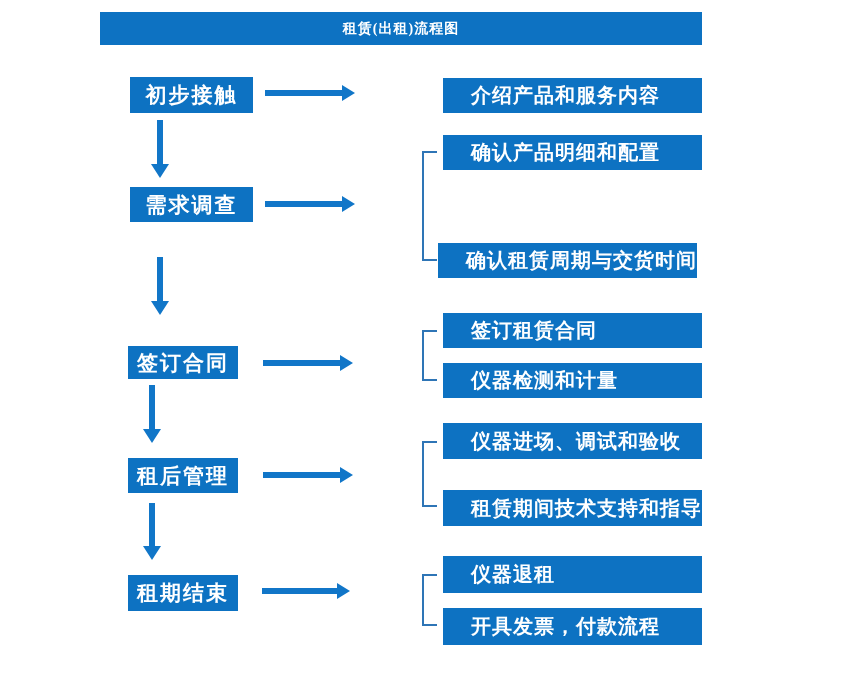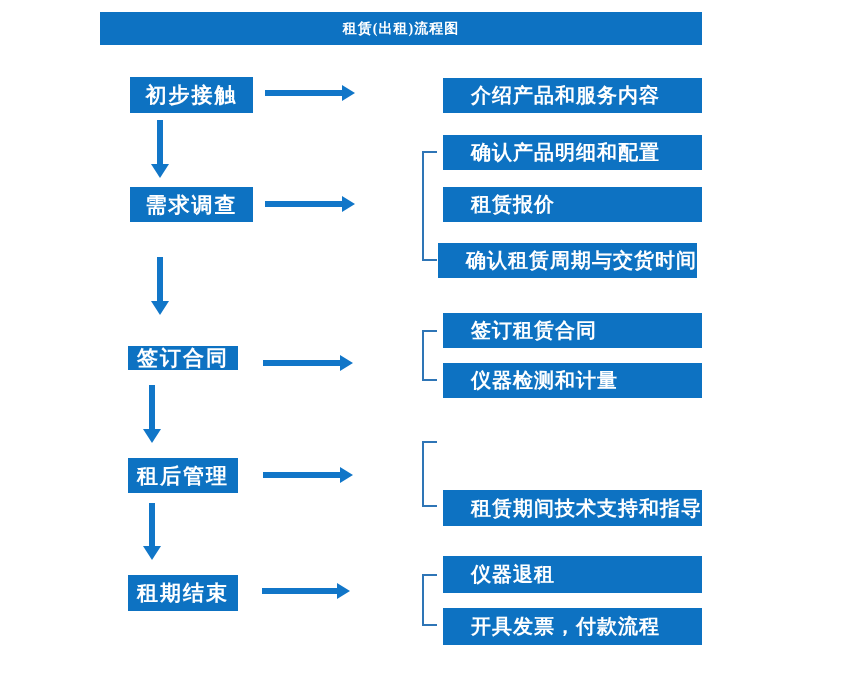--- a/index.html
+++ b/index.html
@@ -91,21 +91,21 @@
 </style>
 </head>
 <body>
 
 <div id="canvas">
 
   <div class="abs title-bar" style="left:100px; top:12px; width:602px; height:33px;">租赁(出租)流程图</div>
 
   <div class="abs step-box" style="left:102px; top:77px; width:123px; height:36px;">初步接触</div>
   <div class="abs step-box" style="left:102px; top:187px; width:123px; height:35px;">需求调查</div>
-  <div class="abs step-box" style="left:100px; top:346px; width:110px; height:24px;">签订合同</div>
+  <div class="abs step-box" style="left:100px; top:346px; width:110px; height:33px;">签订合同</div>
   <div class="abs step-box" style="left:100px; top:458px; width:110px; height:35px;">租后管理</div>
   <div class="abs step-box" style="left:100px; top:575px; width:110px; height:36px;">租期结束</div>
 
   <div class="abs varrow" style="left:151px; top:120px; height:58px;">
     <div class="shaft"></div>
       <div class="head"></div>
   </div>
   <div class="abs varrow" style="left:151px; top:257px; height:58px;">
     <div class="shaft"></div>
       <div class="head"></div>
@@ -141,24 +141,24 @@
   </div>
 
   <div class="abs bracket" style="left:422px; top:151px; height:110px;"></div>
   <div class="abs bracket" style="left:422px; top:330px; height:51px;"></div>
   <div class="abs bracket" style="left:422px; top:441px; height:66px;"></div>
   <div class="abs bracket" style="left:422px; top:574px; height:52px;"></div>
 
   <div class="abs detail-box" style="left:443px; top:78px; width:259px; height:35px;">介绍产品和服务内容</div>
 
   <div class="abs detail-box" style="left:443px; top:135px; width:259px; height:35px;">确认产品明细和配置</div>
-  <div class="abs detail-box" style="left:443px; top:187px; width:259px; height:35px;">租赁报价</div>
   <div class="abs detail-box" style="left:438px; top:243px; width:259px; height:35px;">确认租赁周期与交货时间</div>
 
   <div class="abs detail-box" style="left:443px; top:313px; width:259px; height:35px;">签订租赁合同</div>
   <div class="abs detail-box" style="left:443px; top:363px; width:259px; height:35px;">仪器检测和计量</div>
 
+  <div class="abs detail-box" style="left:443px; top:423px; width:259px; height:36px;">仪器进场、调试和验收</div>
   <div class="abs detail-box" style="left:443px; top:490px; width:259px; height:36px;">租赁期间技术支持和指导</div>
 
   <div class="abs detail-box" style="left:443px; top:556px; width:259px; height:37px;">仪器退租</div>
   <div class="abs detail-box" style="left:443px; top:608px; width:259px; height:37px;">开具发票，付款流程</div>
 
 </div>
 
 </body></html>

